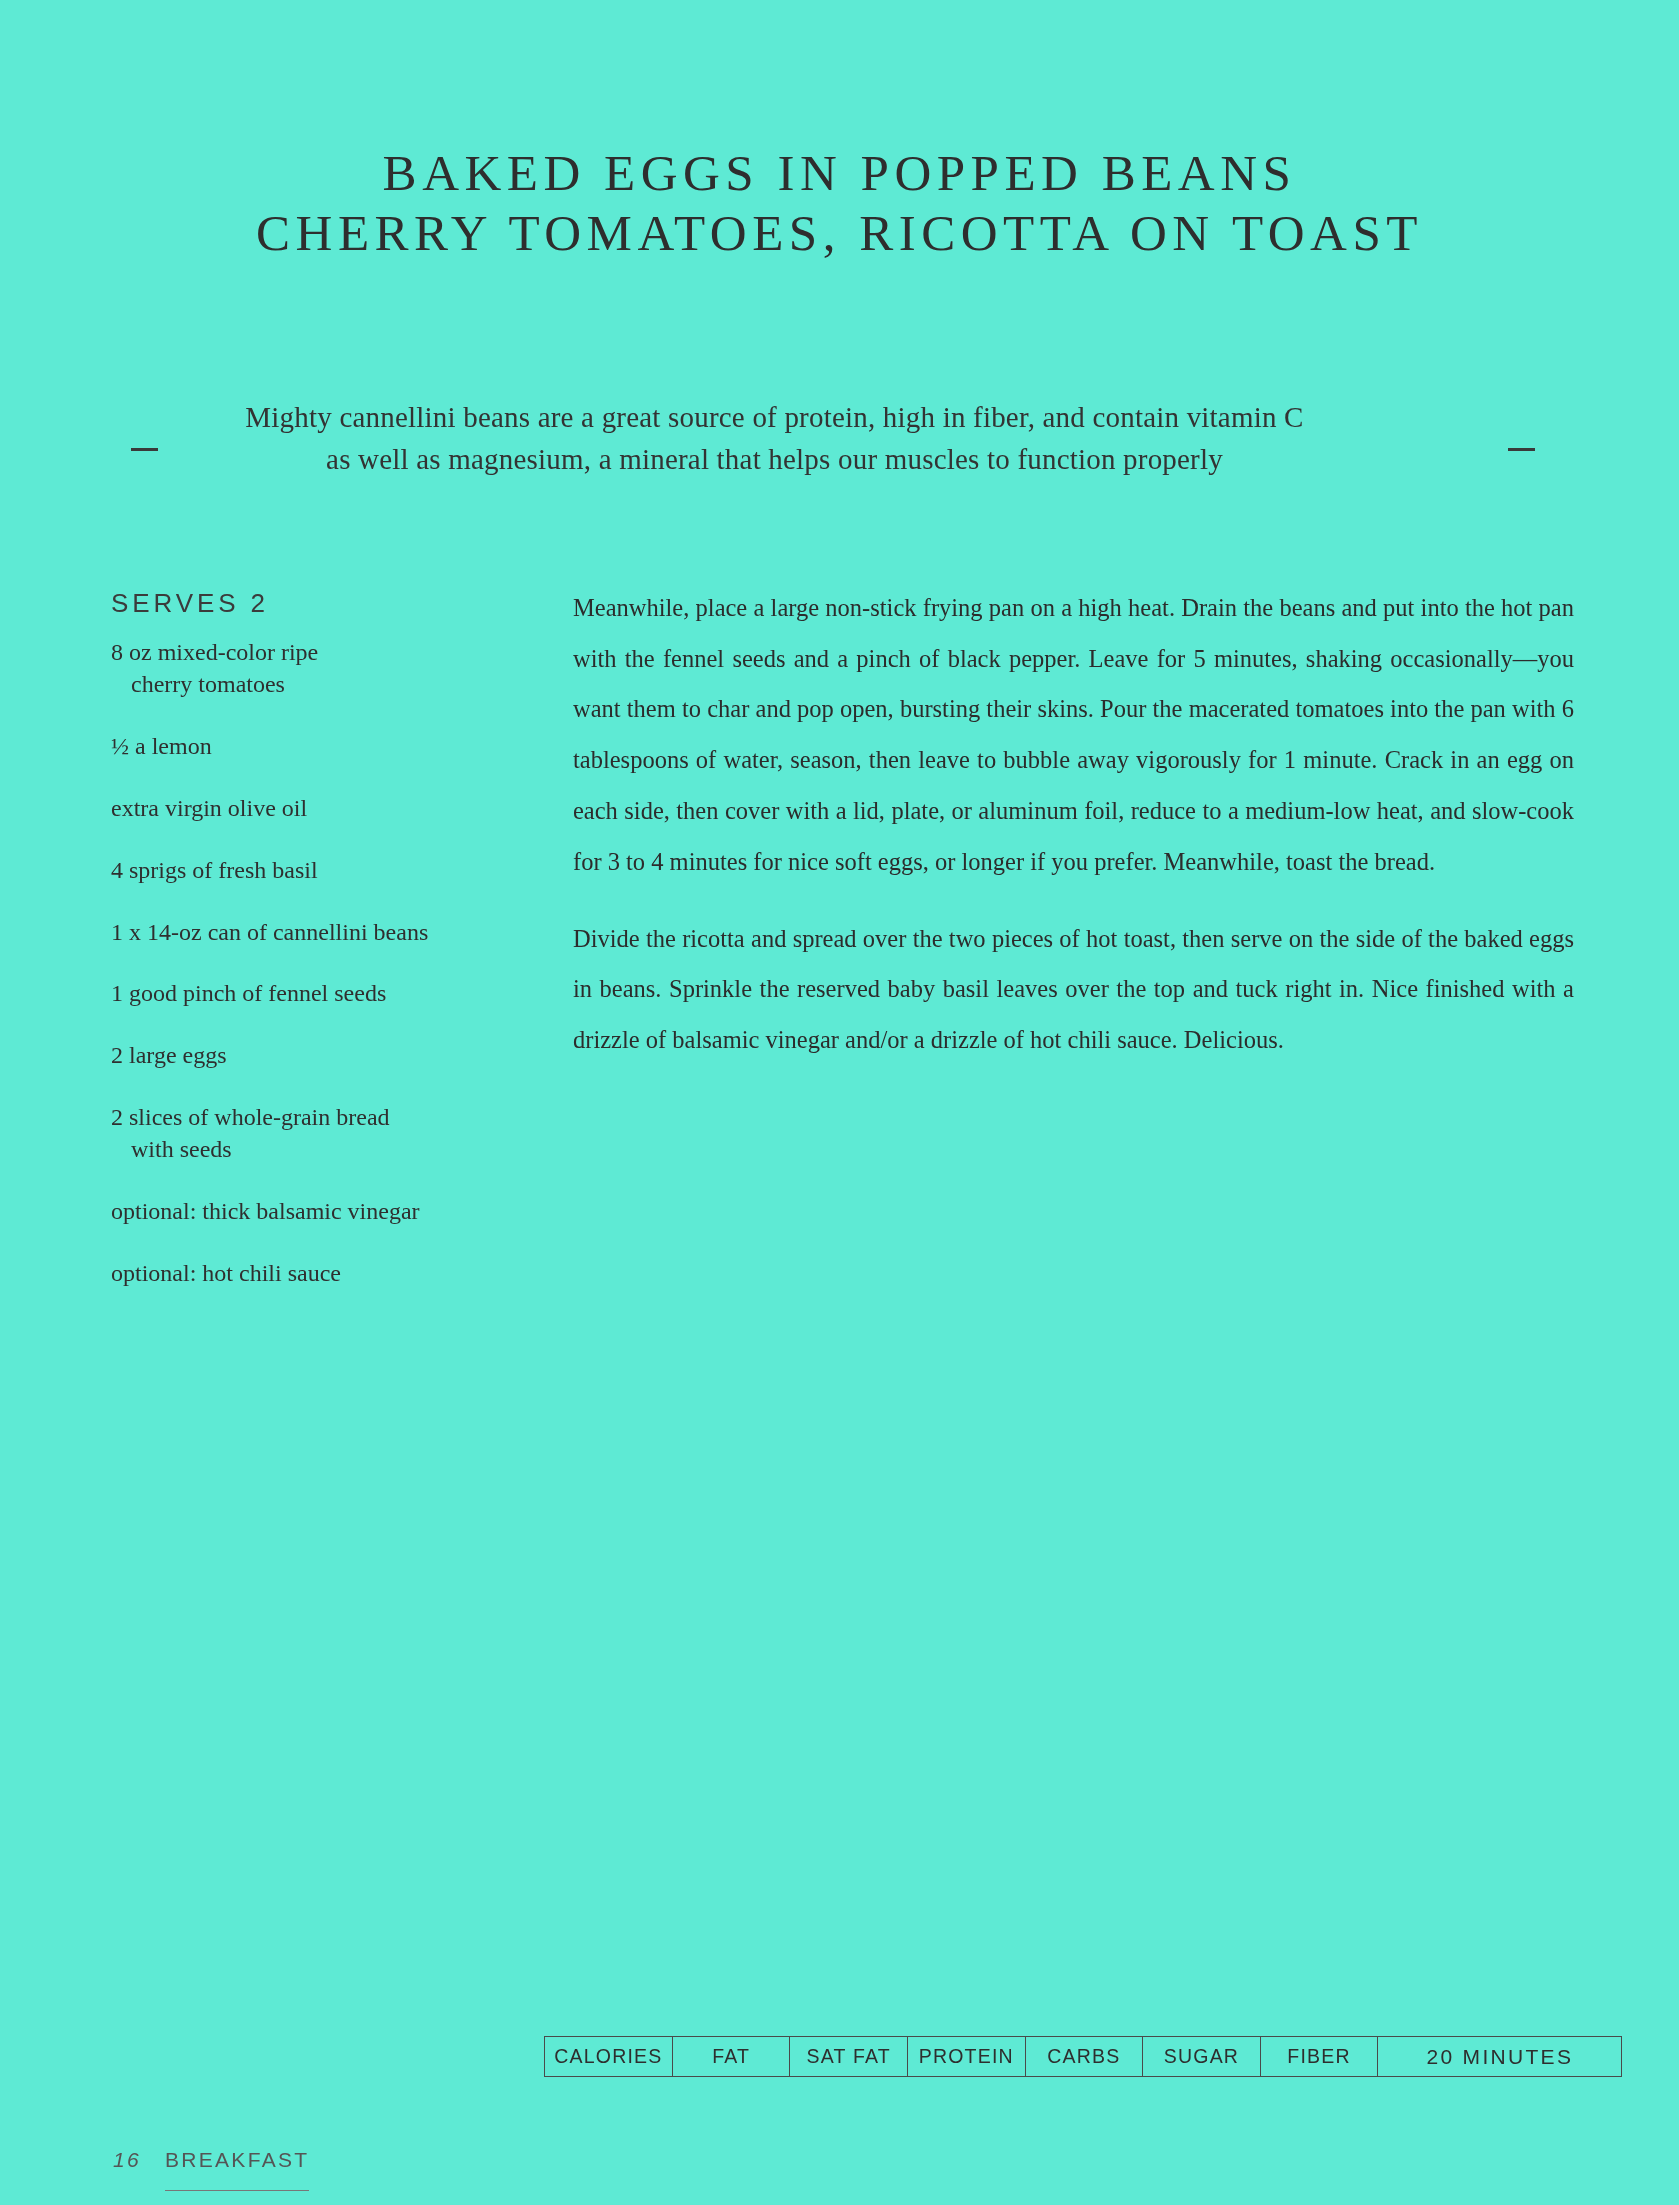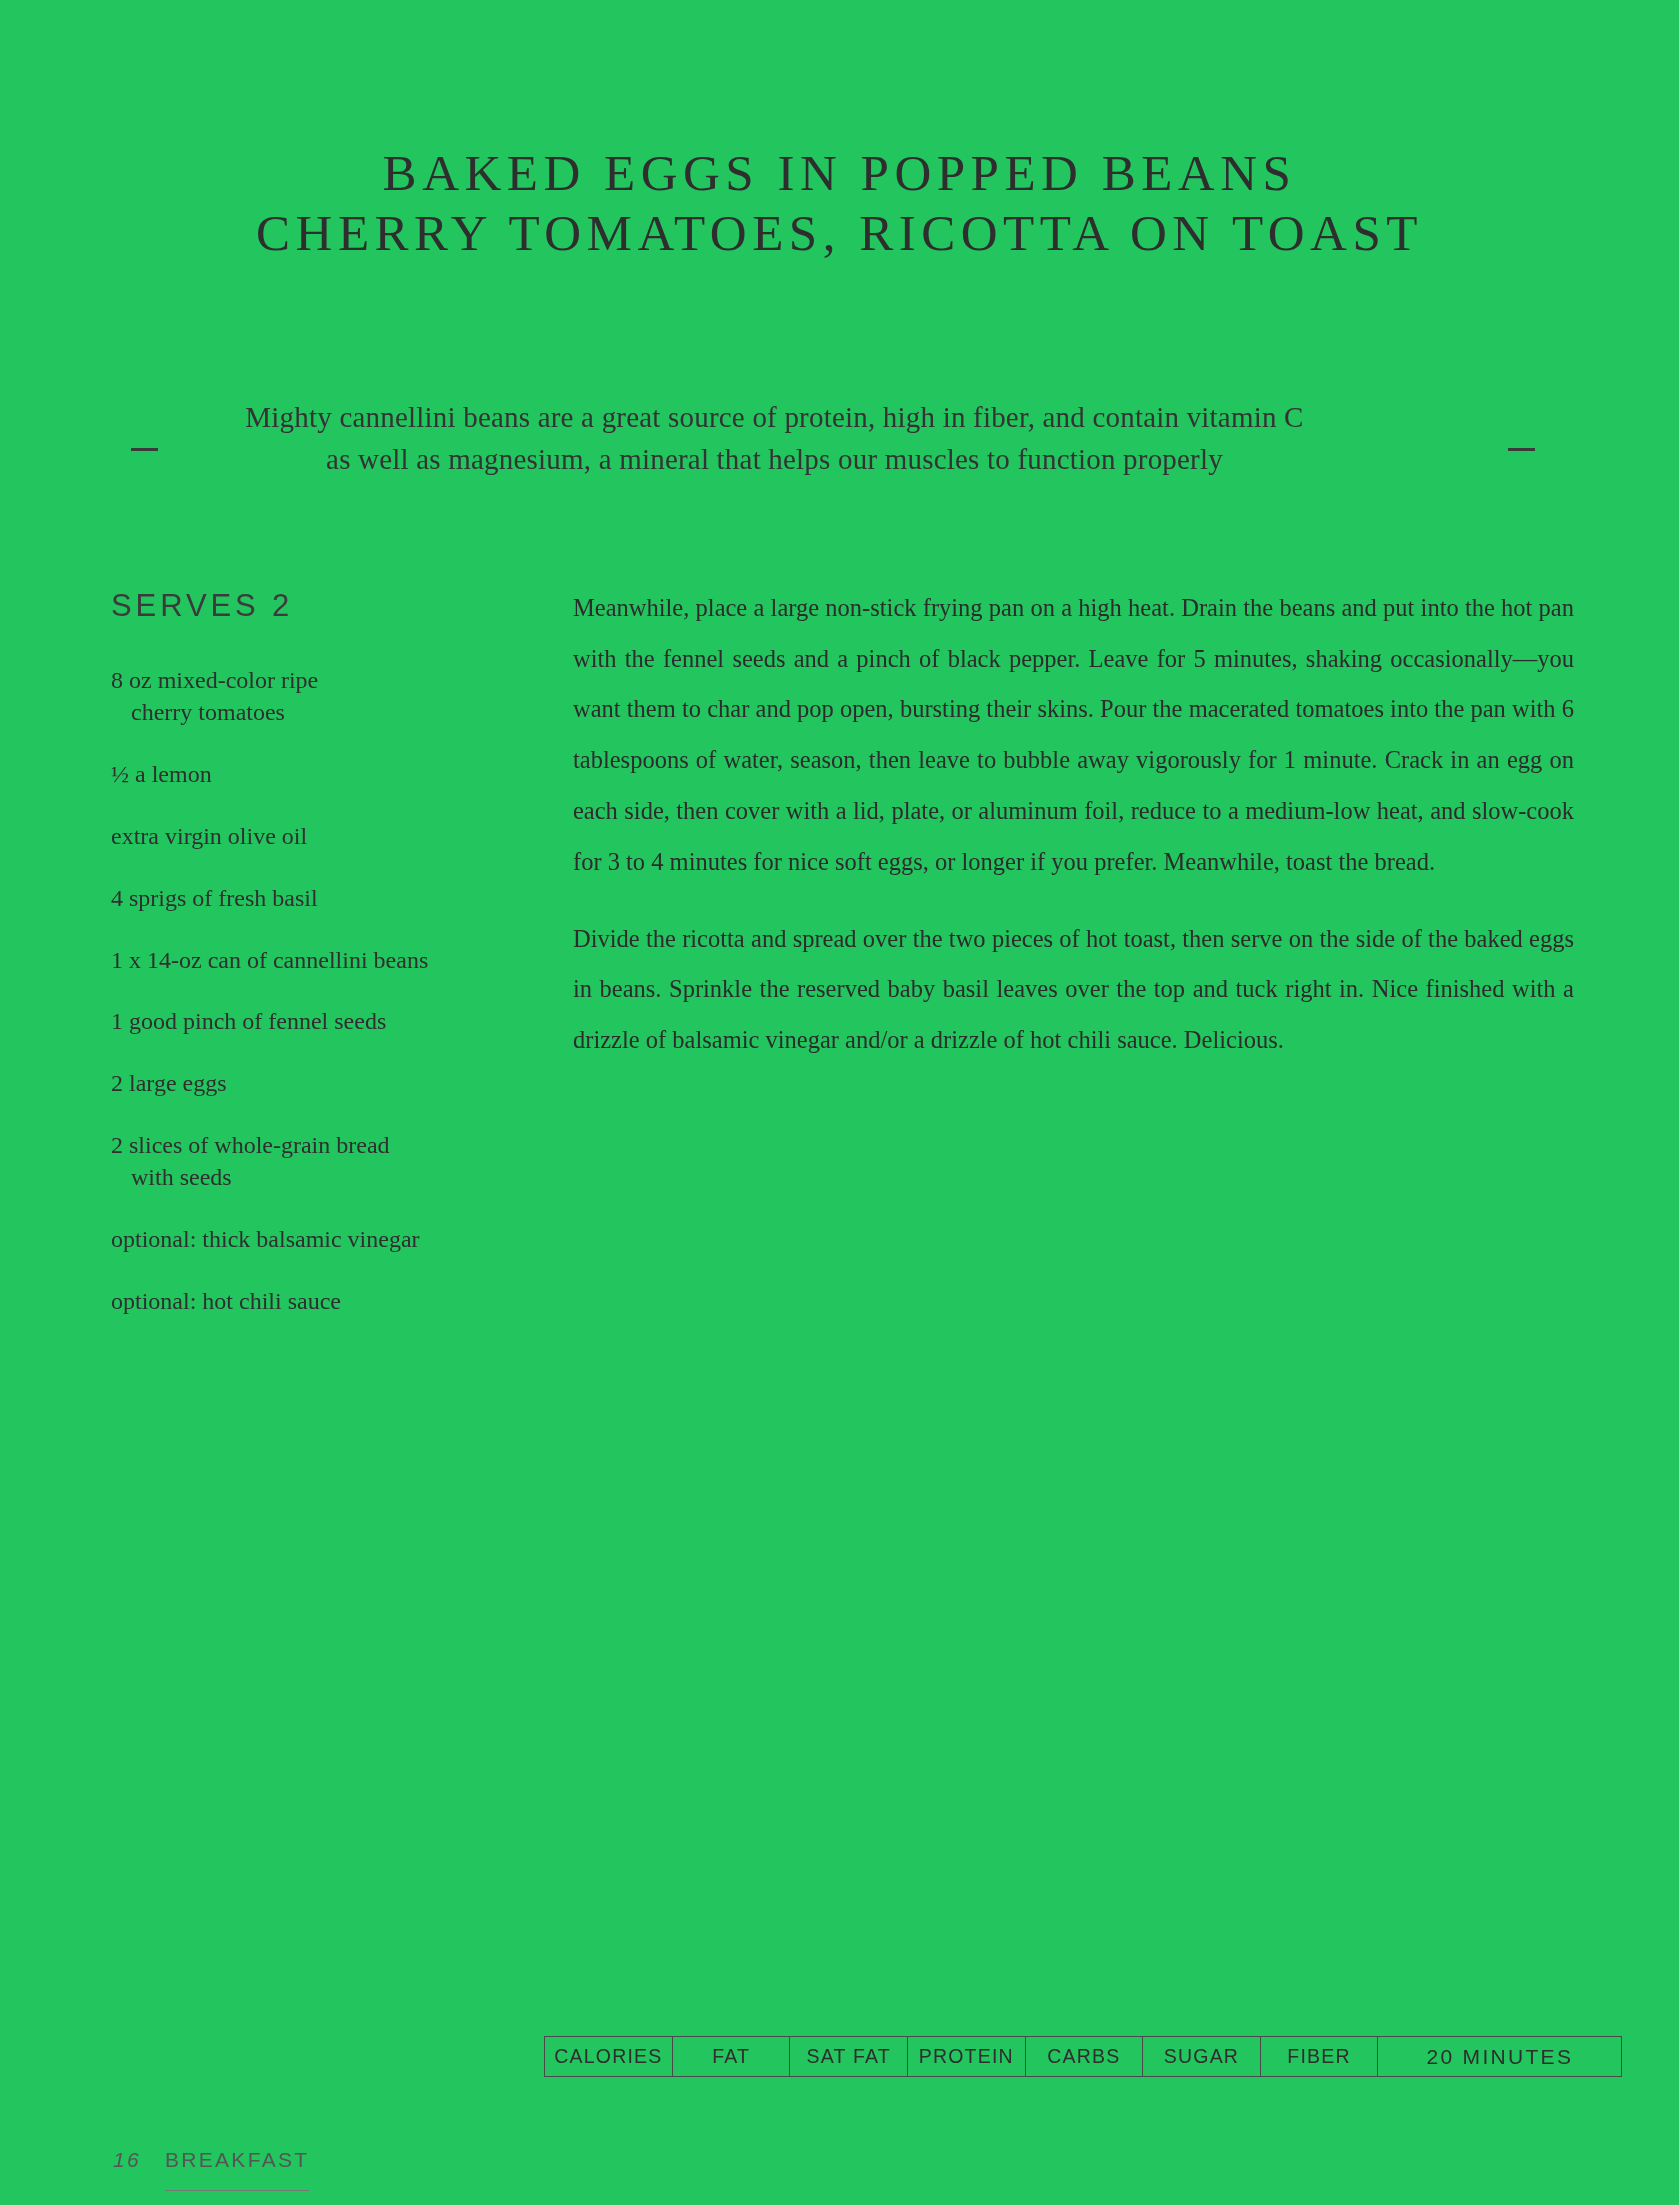--- a/index.html
+++ b/index.html
@@ -12,21 +12,21 @@
     height: 2205px;
     position: relative;
     font-family: "Liberation Serif", serif;
     color: #2b2b2b;
     overflow: hidden;
   }
 
   .page {
     position: absolute;
     inset: 0;
-    background: #22c55e;
+    background: #5eead4;
   }
 
   
   .title-block {
     position: absolute;
     top: 144px;
     left: 0;
     width: 1679px;
     text-align: center;
   }
@@ -66,25 +66,25 @@
 
   
   .left-col {
     position: absolute;
     top: 588px;
     left: 111px;
     width: 405px;
   }
   .serves {
     font-family: "Liberation Sans", sans-serif;
-    font-size: 31px;
+    font-size: 26px;
     letter-spacing: 3.9px;
     color: #3b3b3b;
     font-weight: 400;
-    margin-bottom: 41px;
+    margin-bottom: 18px;
   }
   .ing {
     font-size: 24px;
     line-height: 1.33;
     color: #2f2f2f;
     margin-bottom: 30px;
   }
   .ing .cont {
     display: block;
     padding-left: 20px;

